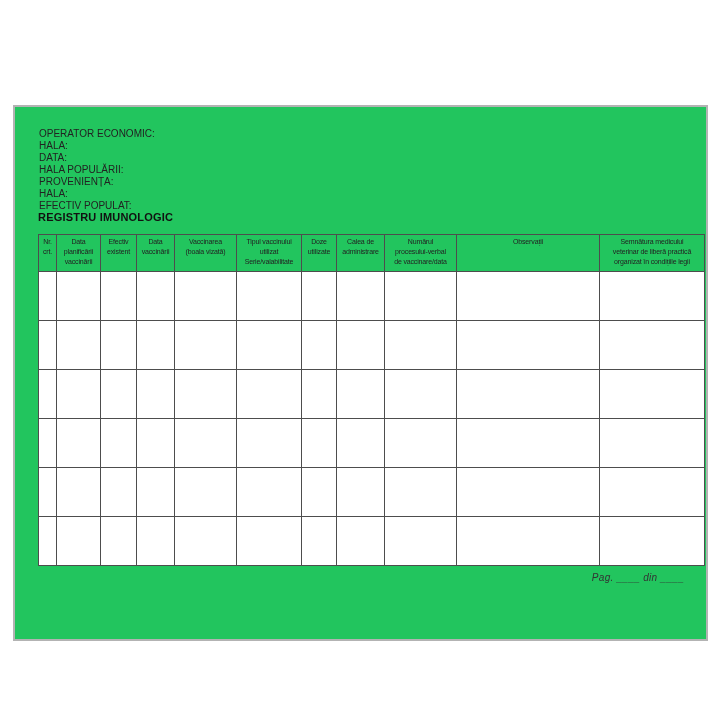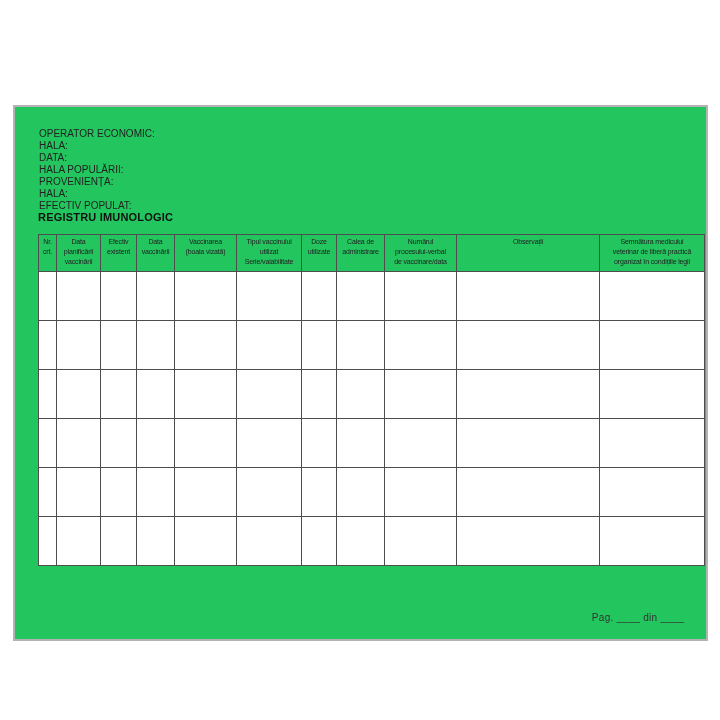--- a/index.html
+++ b/index.html
@@ -63,23 +63,23 @@
     overflow: hidden;
     height: 37px;
   }
   table.register tbody tr { height: 49px; }
   table.register td { background: #ffffff; }
 
   .page-footer {
     position: absolute;
     right: 22px; top: 465px;
     font-size: 10px;
+    font-style: italic;
     color: #333333;
     letter-spacing: 0.3px;
-    margin-top: 40px;
   }
 </style>
 </head>
 <body>
 
 <div class="canvas">
   <div class="page">
 
     <div class="info-block">
       <div>OPERATOR ECONOMIC:</div>

